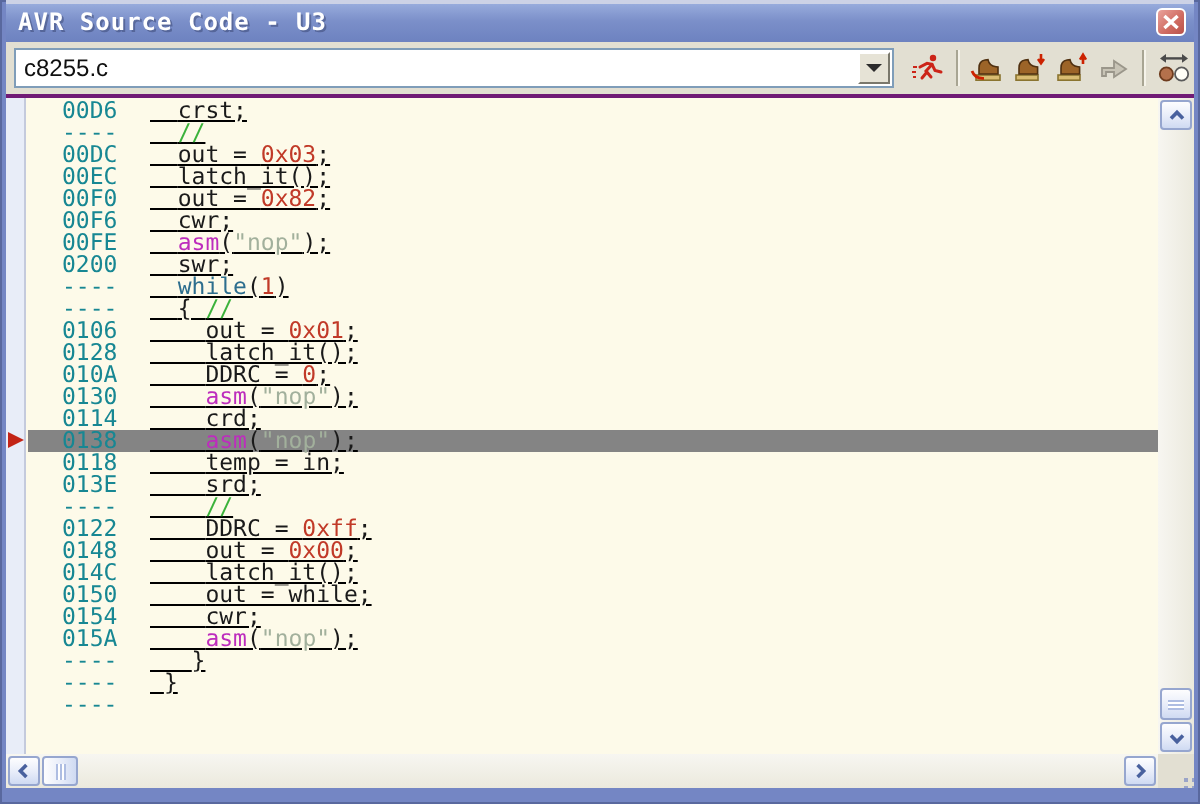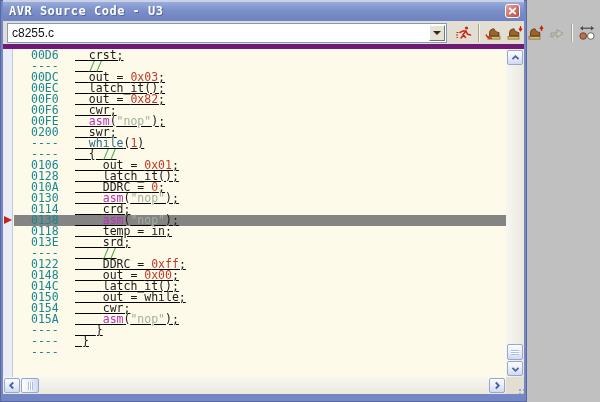--- a/index.html
+++ b/index.html
@@ -1,19 +1,19 @@
 <!DOCTYPE html>
 <html><head>
 <meta charset="utf-8">
 <style>
   * { margin:0; padding:0; box-sizing:border-box; }
   body { background:#c0c0c0; font-family:"Liberation Sans", sans-serif; }
 
   .window {
-    width:527px; height:402px; position:relative;
+    width:600px; height:402px; position:relative;
     background:#7486c4; padding:0 3px 8px 3px;
     box-shadow: inset 0 0 0 1px rgba(40,50,90,.35);
   }
   .win-inner { height:100%; display:flex; flex-direction:column; }
 
   .top-edge { height:2px; background:#ccd2e6; }
 
   
   .titlebar {
     height:19px; position:relative; display:flex; align-items:center;
@@ -26,21 +26,21 @@
   }
   .close-btn {
     position:absolute; right:4px; top:2px; width:15px; height:14px;
     border:1px solid #ffffff; border-radius:3px;
     background:linear-gradient(135deg,#e9a29c 0%,#cf6a60 60%,#b9524a 100%);
     display:flex; align-items:center; justify-content:center; cursor:pointer;
   }
 
   
   .toolbar {
-    height:28px; background:#e2dfd2; border-bottom:5px solid #701a75;
+    height:28px; background:#e2dfd2; border-bottom:2px solid #701a75;
     display:flex; align-items:center; padding:0 4px;
   }
   .combo {
     width:440px; height:20px; background:#ffffff; border:1px solid #7f9db9;
     position:relative; display:flex; align-items:center; flex:none; cursor:pointer;
   }
   .combo-value { font:12px "Liberation Sans", sans-serif; color:#101010; padding-left:4px; }
   .combo-btn {
     position:absolute; right:1px; top:1px; width:16px; height:16px;
     background:#e6e3d6; border-top:1px solid #ffffff; border-left:1px solid #ffffff;

